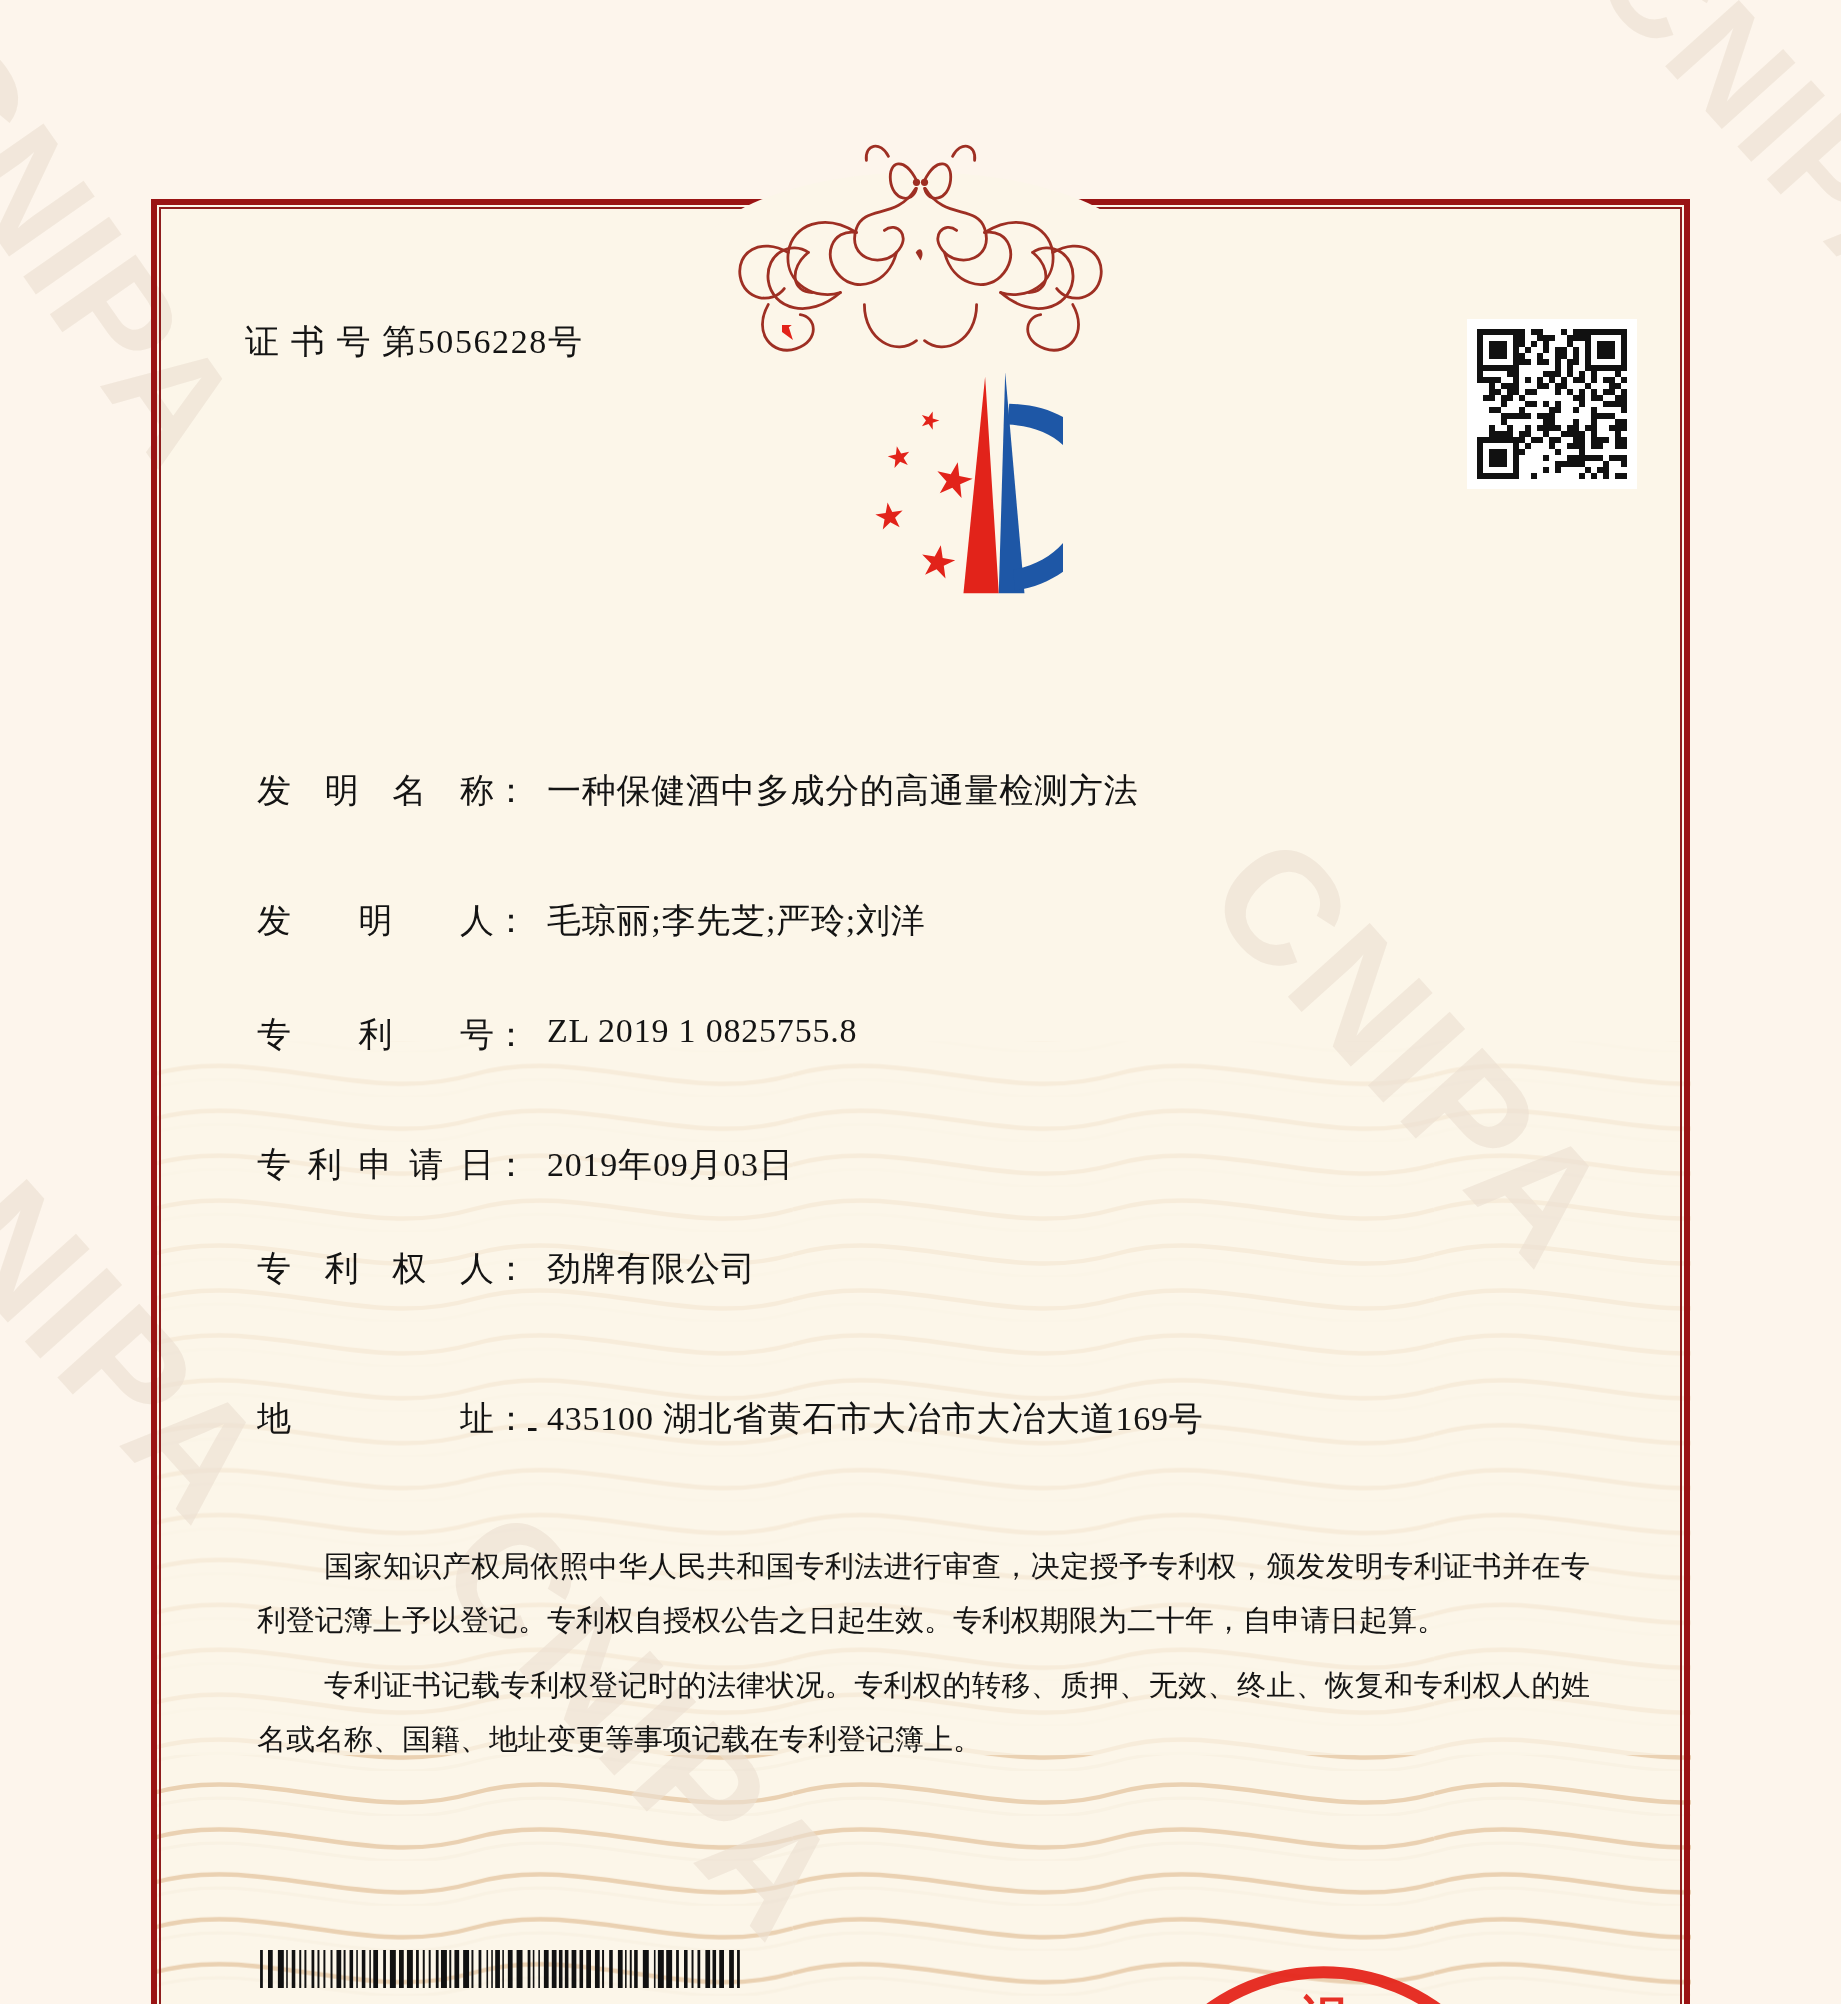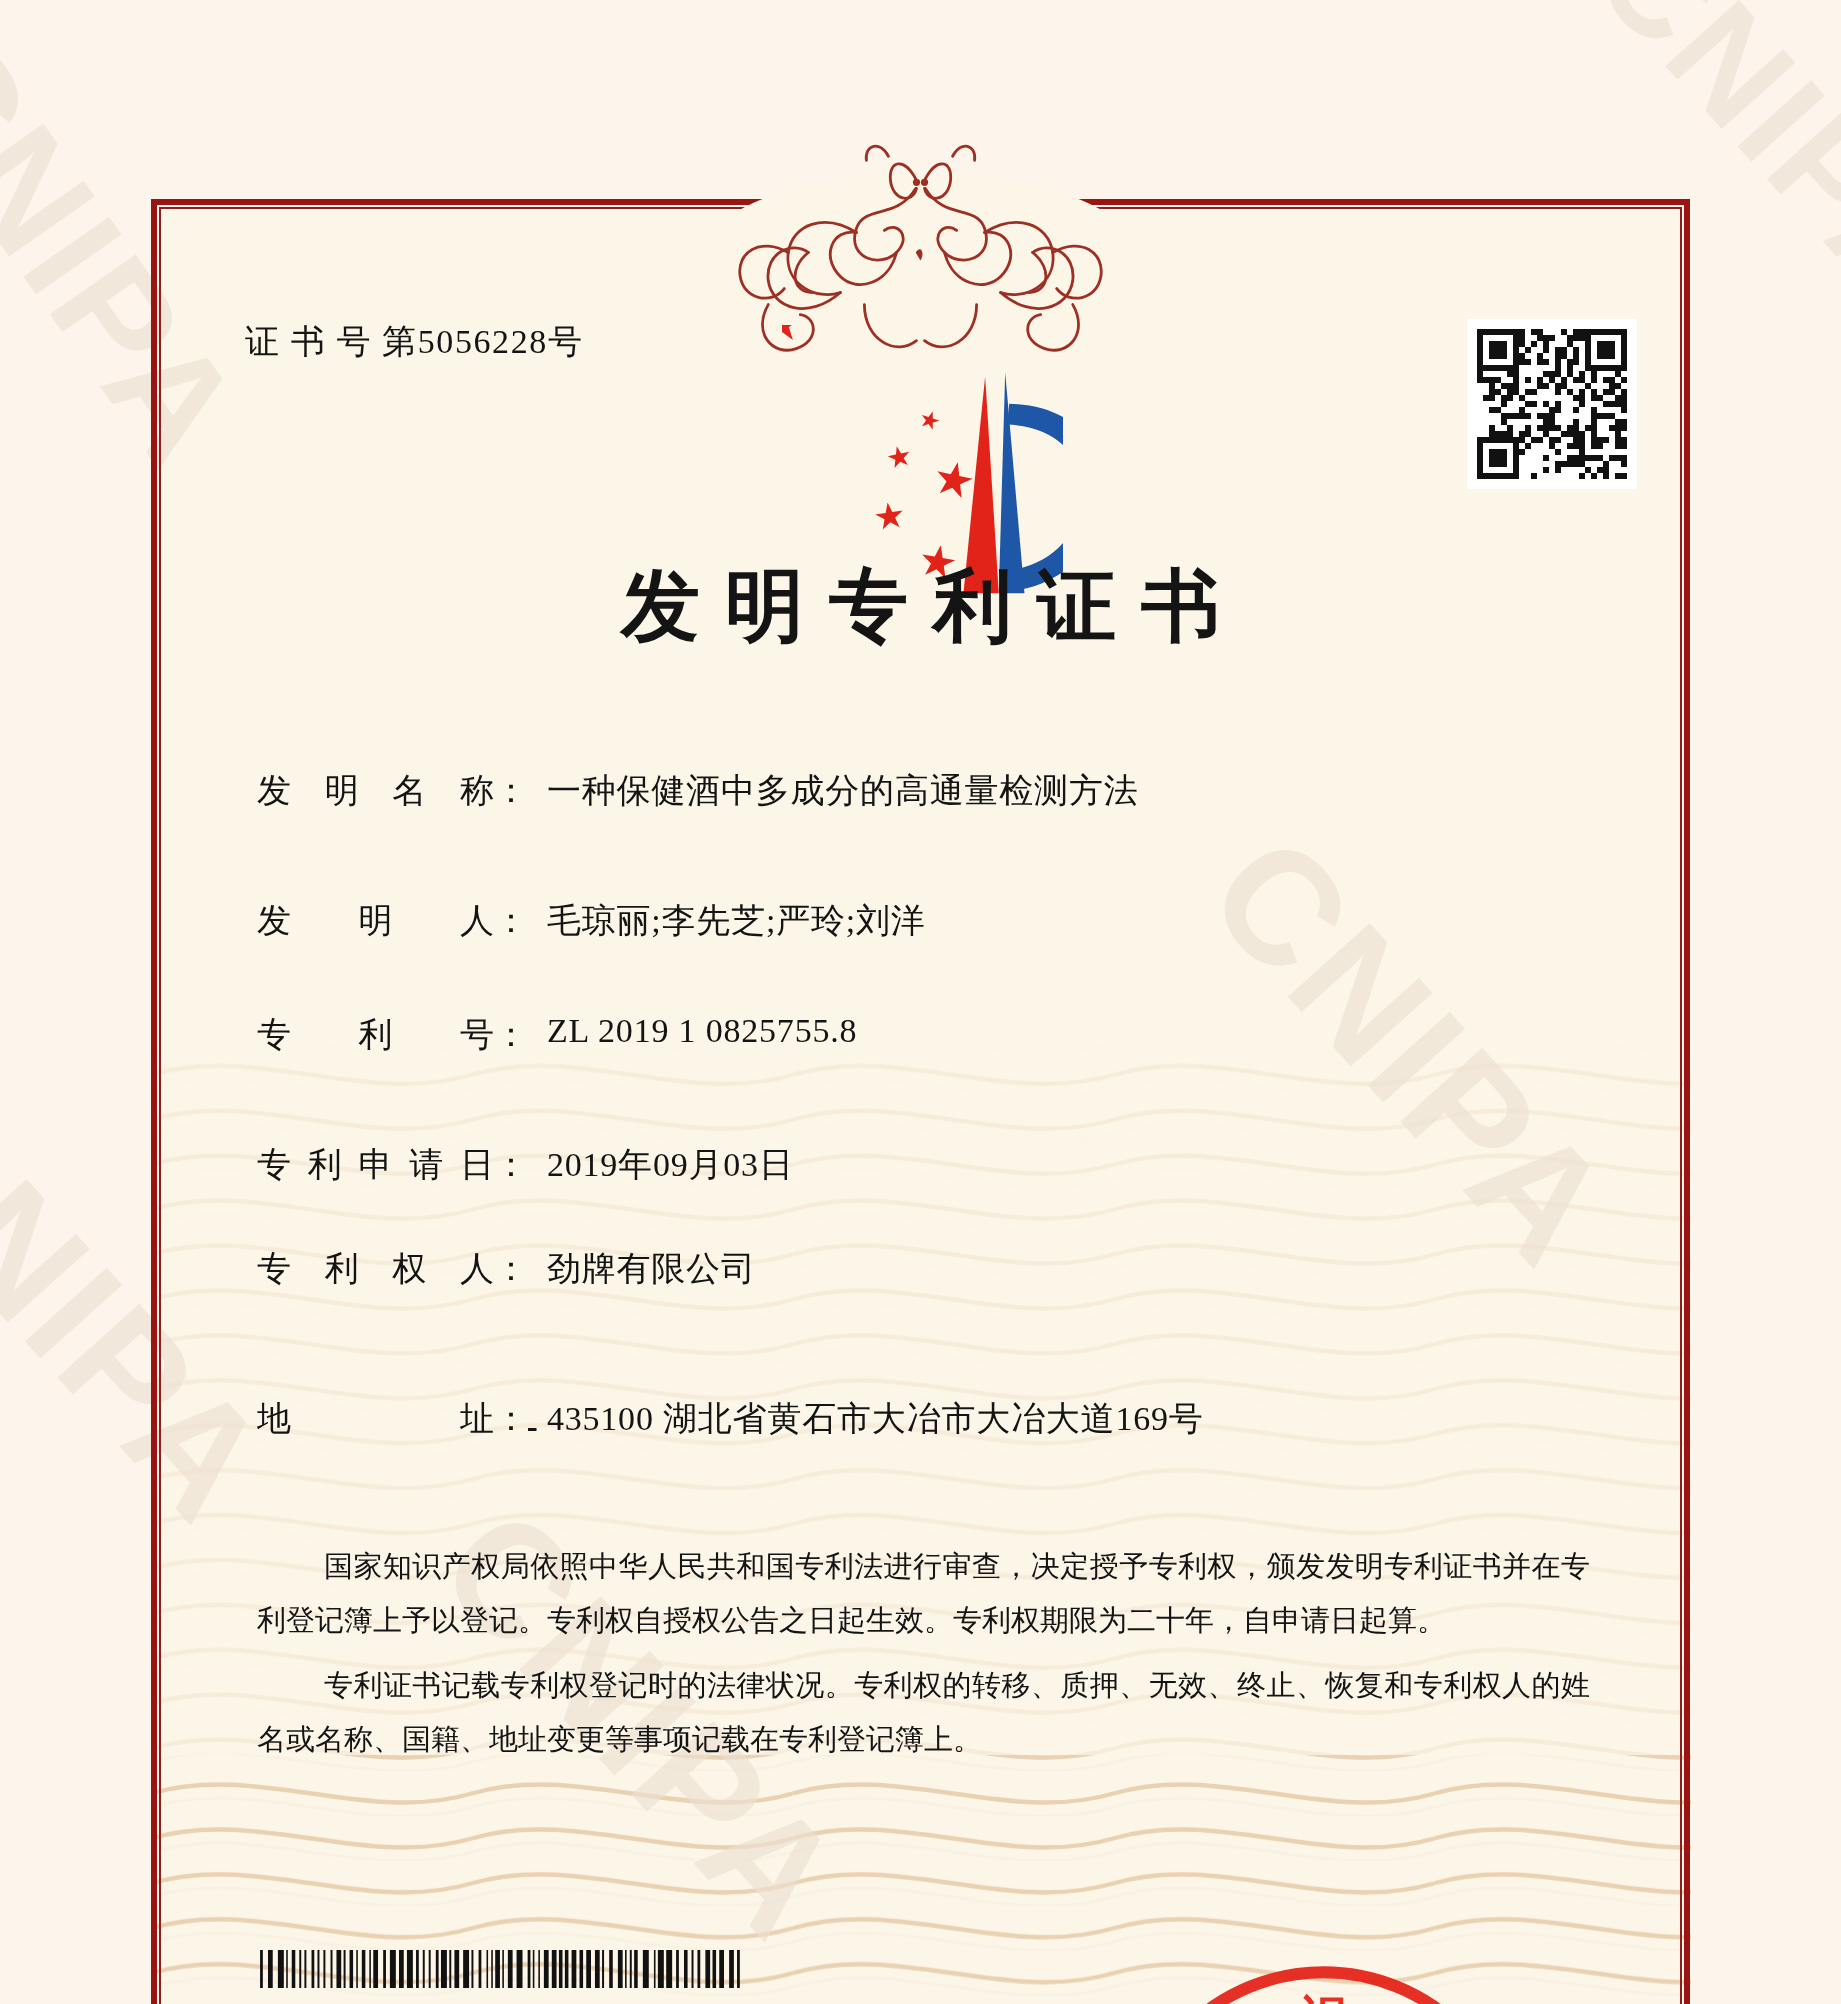--- a/index.html
+++ b/index.html
@@ -481,21 +481,20 @@
         <rect x="90" y="360" width="15" height="15" fill="#111"></rect>
         <rect x="135" y="360" width="15" height="15" fill="#111"></rect>
         <rect x="255" y="360" width="15" height="15" fill="#111"></rect>
         <rect x="285" y="360" width="15" height="15" fill="#111"></rect>
         <rect x="315" y="360" width="15" height="15" fill="#111"></rect>
         <rect x="345" y="360" width="15" height="15" fill="#111"></rect>
         <rect x="360" y="360" width="15" height="15" fill="#111"></rect>
       </svg>
   </div>
 
-  <div class="title">发明专利证书</div>
 
   <div id="rows">
     <div class="field-row" style="top: 768px;">
       <span class="flabel">发明名称</span><span class="fcolon">：</span>
       <span class="fvalue">一种保健酒中多成分的高通量检测方法</span>
     </div>
 
     <div class="field-row" style="top: 898px;">
       <span class="flabel">发明人</span><span class="fcolon">：</span>
       <span class="fvalue">毛琼丽;李先芝;严玲;刘洋</span>

